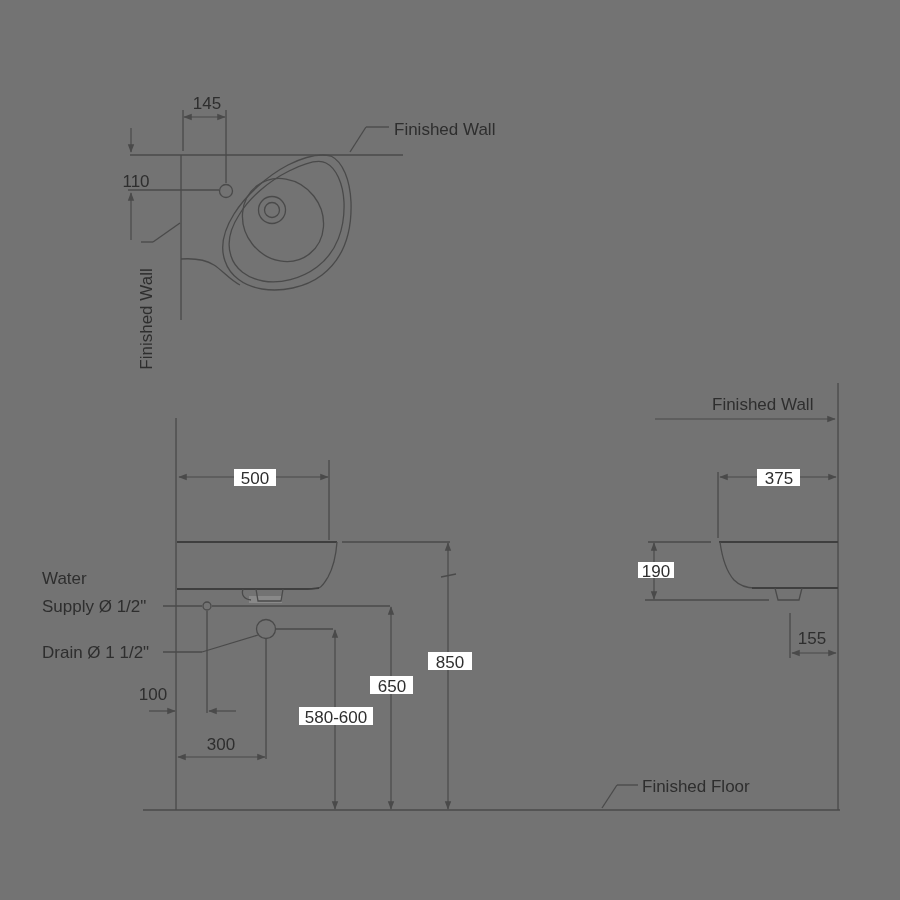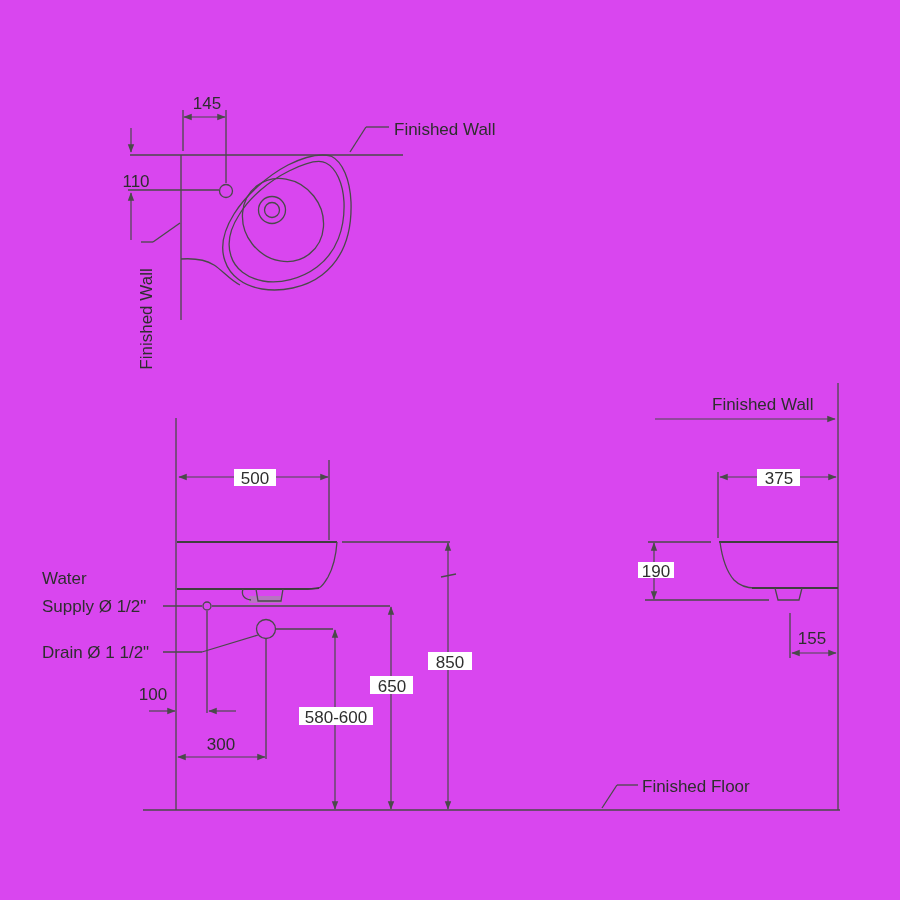--- a/index.html
+++ b/index.html
@@ -1,16 +1,16 @@
 <!DOCTYPE html>
 <html><head>
 <meta charset="utf-8">
 <style>
   html,body{margin:0;padding:0;background:#ffffff;}
-  .stage{width:900px;height:900px;background:#d946ef;position:relative;overflow:hidden;}
+  .stage{width:900px;height:900px;background:#737373;position:relative;overflow:hidden;}
   svg{display:block;}
   .ln{stroke:#4a4a4a;stroke-width:1.3;fill:none;}
   .ln-thick{stroke:#3f3f3f;stroke-width:1.8;fill:none;}
   .dim{stroke:#4a4a4a;stroke-width:1.2;fill:none;}
   text{font-family:"Liberation Sans","DejaVu Sans",sans-serif;font-size:17px;fill:#2e2e2e;}
   .num{text-anchor:middle;}
   .lbl{text-anchor:start;}
   .mask{fill:#ffffff;stroke:none;}
   .shade{fill:#9a9a9a;opacity:.55;stroke:none;}
 </style>

